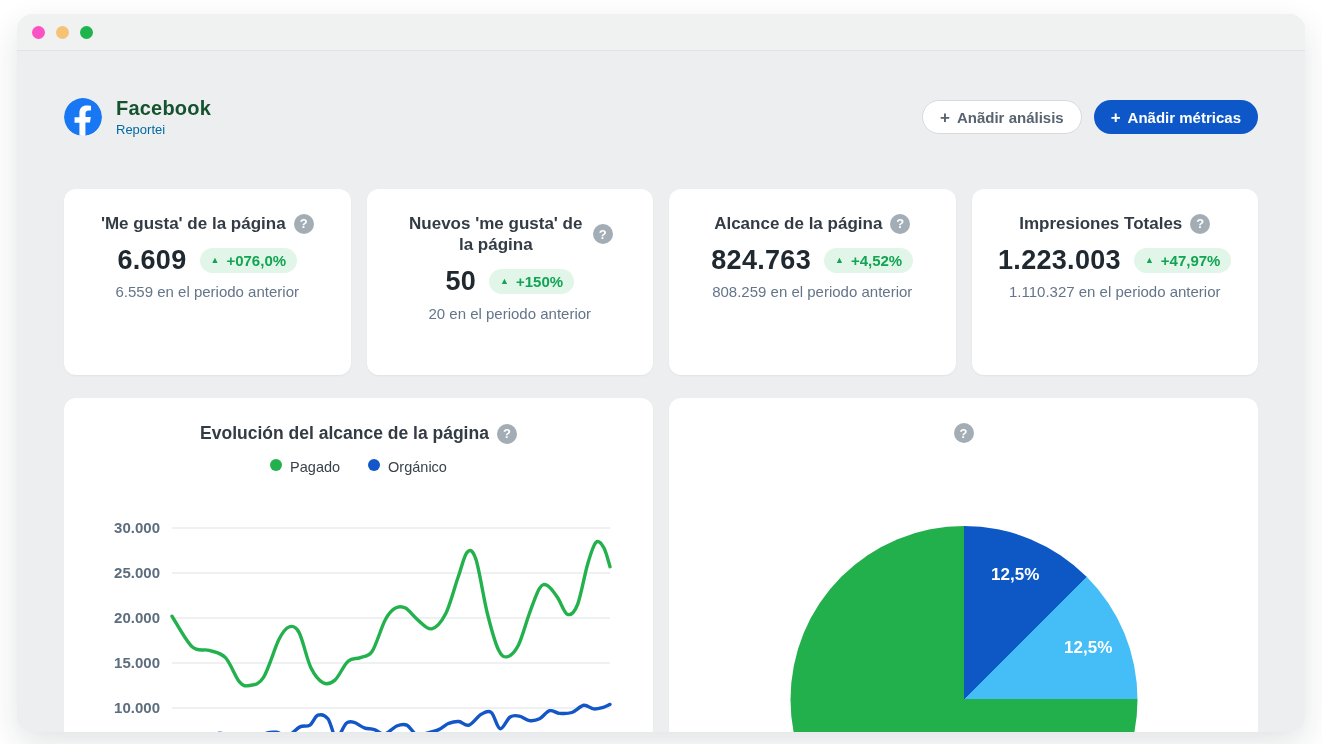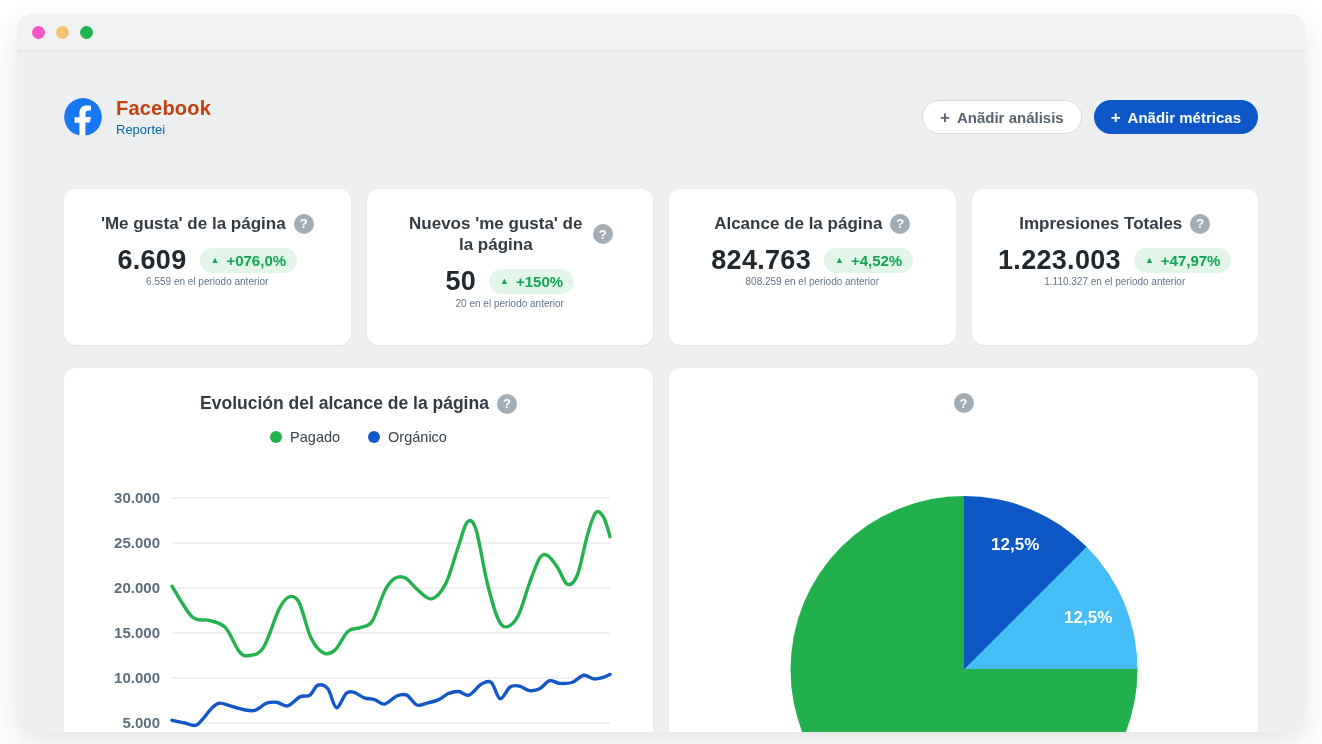--- a/index.html
+++ b/index.html
@@ -9,51 +9,51 @@
           background:#eceef0;box-shadow:0 12px 32px rgba(20,30,40,.12);overflow:hidden}
   .titlebar{height:36px;background:#f0f2f2;border-bottom:1px solid #e1e4e5;
             display:flex;align-items:center;gap:11px;padding-left:15px}
   .dot{width:13px;height:13px;border-radius:50%}
   .dot.pink{background:#fb52c4}.dot.amber{background:#f6c376}.dot.green{background:#1fb44d}
   .content{position:relative;height:682px;padding:0 47px;overflow:hidden}
 
   .header{display:flex;justify-content:space-between;align-items:center;margin-top:46px;height:40px}
   .brand{display:flex;align-items:center;gap:14px}
   .fb-logo{width:38px;height:38px;border-radius:50%;overflow:hidden;flex:none}
-  .app-title{font-size:20px;font-weight:700;color:#c2410c;letter-spacing:.2px}
+  .app-title{font-size:20px;font-weight:700;color:#14532d;letter-spacing:.2px}
   .app-subtitle{font-size:13px;color:#0369a1;margin-top:2px}
   .actions{display:flex;gap:12px}
   .btn{height:34px;border-radius:17px;padding:0 17px;font-size:15px;font-weight:700;
        display:inline-flex;align-items:center;gap:7px;cursor:pointer;font-family:inherit;border:none}
   .btn .plus{font-size:17px;font-weight:700;line-height:1}
   .btn.outline{background:#ffffff;border:1px solid #d6dadd;color:#57646f}
   .btn.primary{background:#0d57c9;color:#ffffff}
 
   .metrics{display:grid;grid-template-columns:repeat(4,1fr);gap:16px;margin-top:52px}
   .card{background:#ffffff;border-radius:12px;box-shadow:0 1px 2px rgba(25,39,52,.05)}
-  .metric-card{height:156px;display:flex;flex-direction:column;align-items:center;
+  .metric-card{height:186px;display:flex;flex-direction:column;align-items:center;
                text-align:center;padding:24px 12px 0;box-sizing:border-box}
   .metric-title-row{display:flex;align-items:center;justify-content:center;gap:8px}
   .metric-title{font-size:17px;font-weight:700;color:#333c44;line-height:1.25}
   .metrics .metric-card:nth-child(2) .metric-title{max-width:178px}
   .help{width:20px;height:20px;border-radius:50%;background:#a3adb5;color:#fff;font-size:13px;
         font-weight:700;display:inline-flex;align-items:center;justify-content:center;flex:none}
   .value-row{display:flex;align-items:center;justify-content:center;gap:13px;margin-top:10px;height:32px}
   .metric-value{font-size:27px;font-weight:700;color:#20292f;letter-spacing:.3px}
   .badge{background:#e1f6e8;color:#12a453;font-size:15px;font-weight:700;padding:5px 11px;
          border-radius:999px;display:inline-flex;align-items:center;gap:7px;line-height:1}
   .badge .tri{font-size:9px;line-height:1}
-  .metric-prev{font-size:10px;color:#64758a;font-weight:500}
+  .metric-prev{font-size:15px;color:#64758a;margin-top:7px;font-weight:500}
 
   .charts{display:grid;grid-template-columns:1fr 1fr;gap:16px;margin-top:23px;height:369px;overflow:hidden}
   .chart-card{height:420px;position:relative;text-align:center;overflow:hidden}
   .chart-title-row{display:flex;justify-content:center;align-items:center;gap:8px;margin-top:25px}
   .chart-title{font-size:17.5px;font-weight:700;color:#333c44}
   .legend{display:flex;justify-content:center;gap:28px;margin-top:15px}
-  .legend-item{display:flex;align-items:center;gap:8px;font-size:14.5px;color:#39434b;font-weight:500}
+  .legend-item{display:flex;gap:8px;font-size:14.5px;color:#39434b;font-weight:500}
   .legend-dot{width:12px;height:12px;border-radius:50%;flex:none}
 
   .line-svg{position:absolute;left:16px;top:105px;width:556px;height:310px}
 
   .pie{position:absolute;left:50%;top:128px;transform:translateX(-50%);
        width:347px;height:347px;border-radius:50%}
   .pie-label{position:absolute;color:#fff;font-size:17px;font-weight:700;
              transform:translate(-50%,-50%);white-space:nowrap}
 </style>
 </head>

